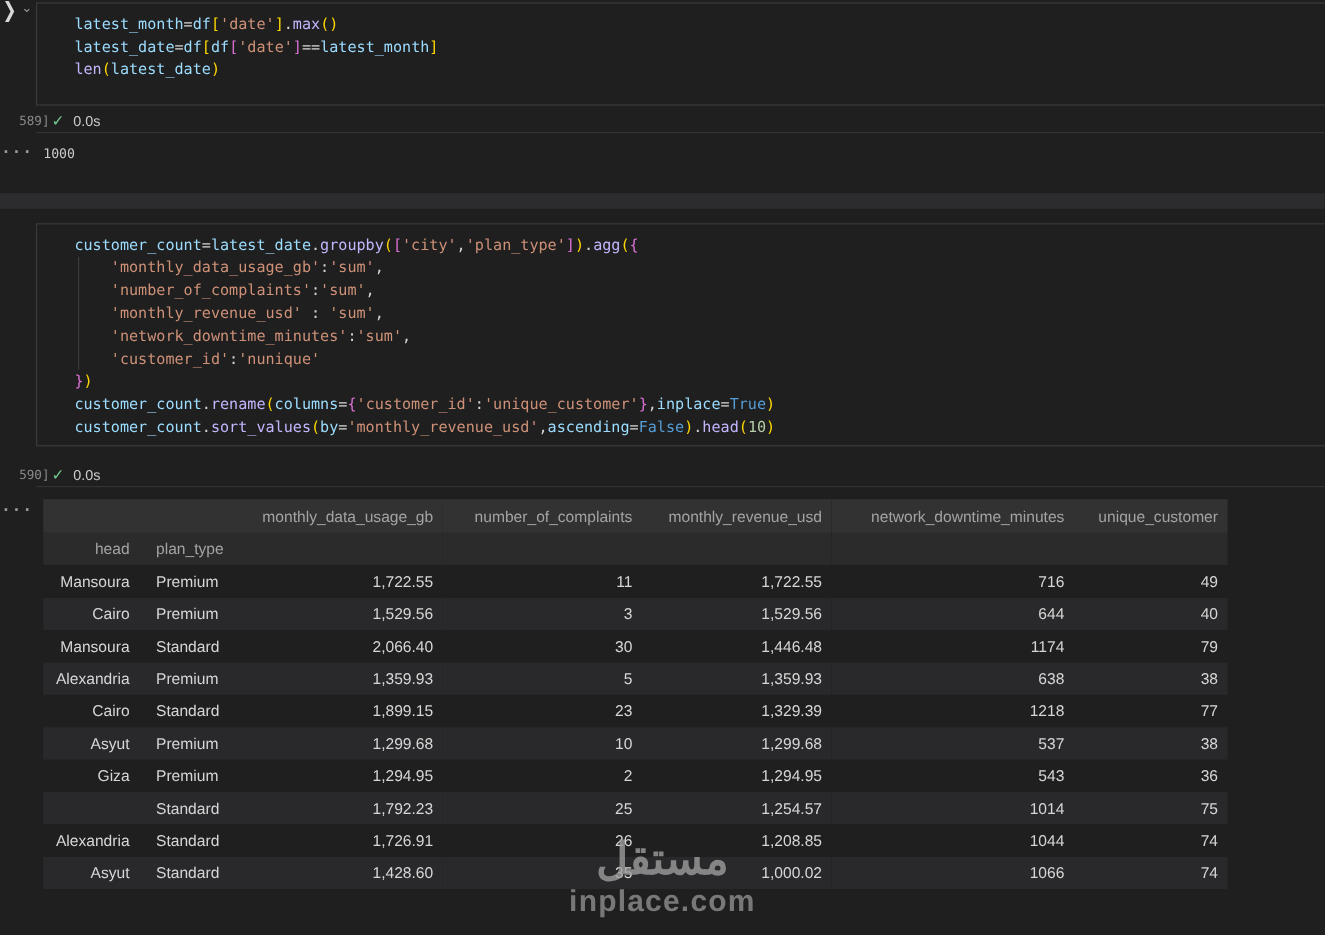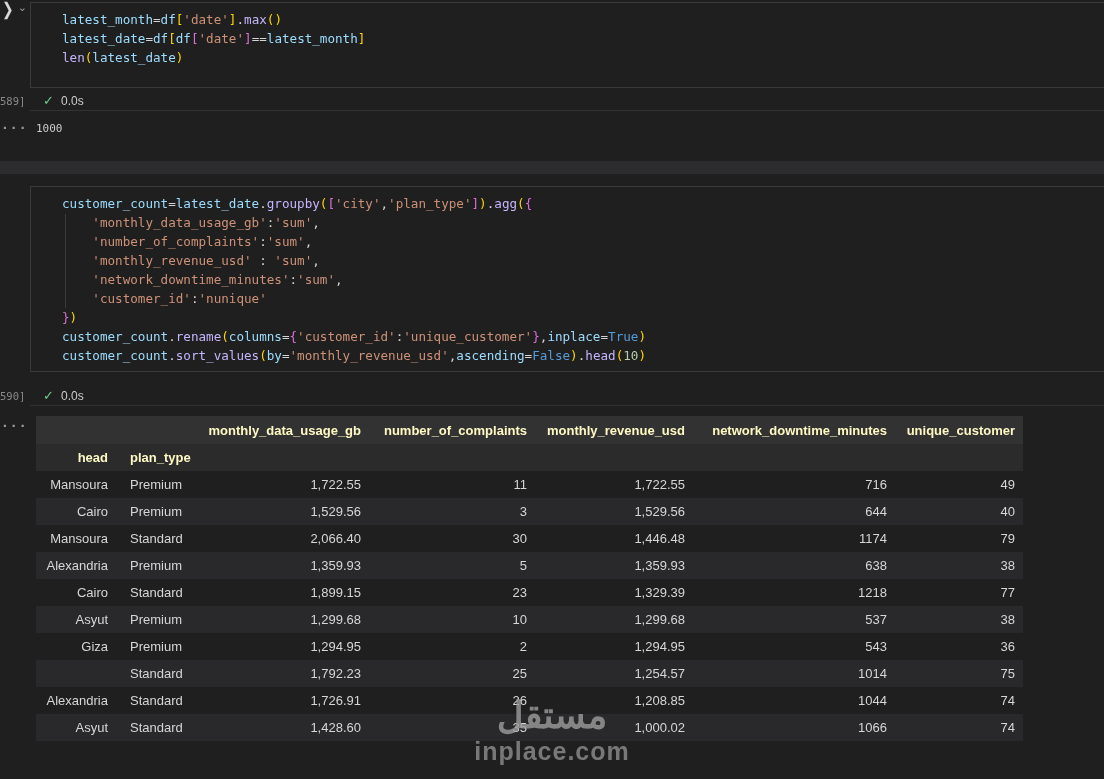--- a/index.html
+++ b/index.html
@@ -36,21 +36,21 @@
   .tk-b1 { color:#FFD700; }
   .tk-b2 { color:#DA70D6; }
 
   .indent-guide {
     position:absolute; left:65px; top:214px; width:1px; height:94px;
     background:#3b3b3b;
   }
 
   
   .exec-label {
-    position:absolute; left:0;
+    position:absolute; left:16px;
     font-family:"DejaVu Sans Mono", monospace;
     font-size:10.5px; color:#8a8a8a;
   }
   #exec1 { top:95px; }
   #exec2 { top:390px; }
   .statusbar { position:absolute; left:43px; height:16px; font-size:12px; }
   #status1 { top:93px; }
   #status2 { top:388px; }
   .check { color:#73C991; font-size:13px; display:inline-block; width:18px; }
   .duration { color:#cccccc; }
@@ -86,21 +86,21 @@
   table.df col.c-city  { width:79px; }
   table.df col.c-plan  { width:85px; }
   table.df col.c-usage { width:169px; }
   table.df col.c-compl { width:166px; }
   table.df col.c-rev   { width:158px; }
   table.df col.c-down  { width:202px; }
   table.df col.c-uniq  { width:128px; }
   table.df th, table.df td { font-weight:normal; overflow:hidden; white-space:nowrap; }
   table.df thead tr.hrow1 { height:28px; background:#323233; }
   table.df thead tr.hrow2 { height:27px; background:#2b2b2c; }
-  table.df thead th { font-weight:bold; color:#fef9c3; }
+  table.df thead th { font-weight:normal; color:#a3a3a3; }
   table.df tbody tr { height:27px; }
   table.df tbody tr:nth-child(even) { background:#29292b; }
   table.df td, table.df th { text-align:right; padding-right:8px; color:#d6d6d6; }
   table.df .col-city { text-align:right; padding-right:7px; }
   table.df .col-plan { text-align:left; padding-left:15px; padding-right:0; }
 
   
   .watermark {
     position:absolute; left:400px; top:692px; width:304px;
     text-align:center; color:#9d9d9d; opacity:.8; pointer-events:none; z-index:5;

